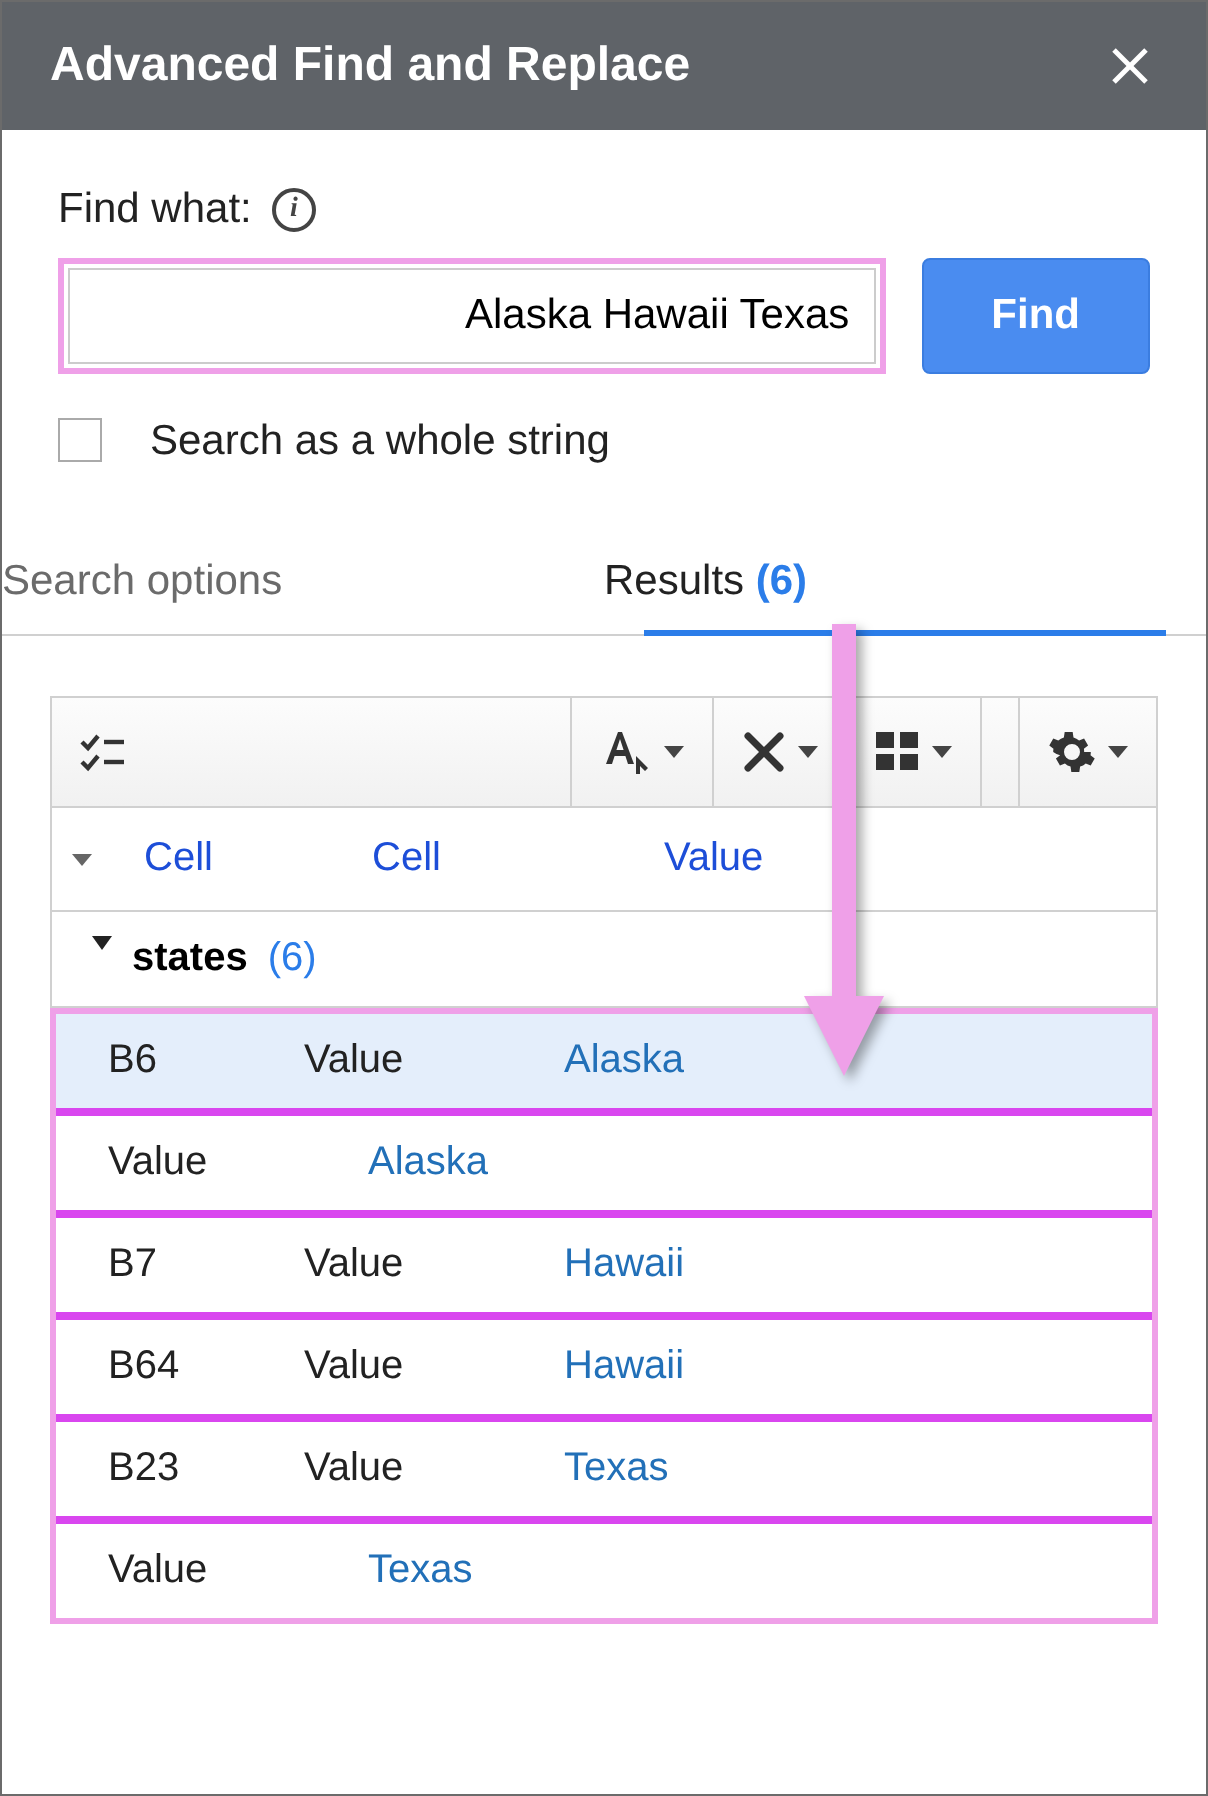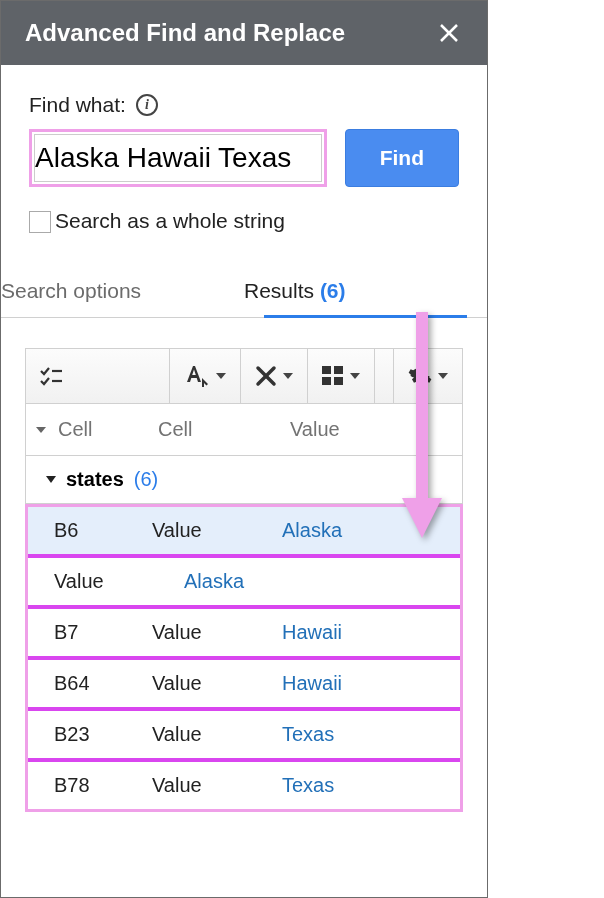--- a/index.html
+++ b/index.html
@@ -4,21 +4,21 @@
   <style>
     * { box-sizing: border-box; margin: 0; padding: 0; }
     body {
       font-family: Arial, Helvetica, sans-serif;
       background: #fff;
       width: 604px;
       height: 898px;
       overflow: hidden;
     }
     .window {
-      width: 488px;
+      width: 604px;
       height: 898px;
       border: 1px solid #6b6b6b;
       display: flex;
       flex-direction: column;
       background: #fff;
     }
     .titlebar {
       background: #5f6368;
       color: #fff;
       display: flex;
@@ -76,38 +76,39 @@
     }
     .find-input-wrap {
       flex: 1;
       border: 3px solid #efa0e8;
       padding: 2px;
     }
     .find-input {
       width: 100%;
       height: 48px;
       border: 1px solid #ccc;
-      padding: 0 0;
-      font-size: 28px;
+      padding: 0 12px;
+      font-size: 21px;
       outline: none;
+      text-align: right;
     }
     .find-btn {
       background: #4a8cf0;
       color: #fff;
       border: 1px solid #3b7de0;
       border-radius: 4px;
       font-size: 21px;
       font-weight: 700;
       padding: 16px 34px;
       cursor: pointer;
     }
     .checkbox-row {
       display: flex;
-      align-items: flex-end;
-      gap: 4px;
+      align-items: flex-start;
+      gap: 24px;
       margin-bottom: 34px;
     }
     .checkbox {
       width: 22px;
       height: 22px;
       border: 1px solid #aaa;
       background: #fff;
       cursor: pointer;
     }
     .checkbox-label {
@@ -174,31 +175,30 @@
       border-right: 5px solid transparent;
       border-top: 6px solid #444;
     }
     .spacer { flex: 1; }
     .headers {
       display: flex;
       align-items: center;
       padding: 14px 16px 14px 10px;
       border-left: 1px solid #d0d0d0;
       border-right: 1px solid #d0d0d0;
-      color: #737373;
+      color: #1d4ed8;
       font-size: 20px;
-      gap: 2px;
+      gap: 16px;
     }
     .headers .caret-down { border-top-color: #666; margin-right: 10px; }
     .col-cell { width: 98px; }
     .col-type { width: 130px; }
     .col-value { flex: 1; }
     .group-row {
       display: flex;
-      align-items: center;
       padding: 12px 16px 12px 20px;
       border: 1px solid #d0d0d0;
       border-top: 1px solid #d0d0d0;
       font-size: 20px;
       gap: 10px;
     }
     .group-caret {
       width: 0; height: 0;
       border-left: 5px solid transparent;
       border-right: 5px solid transparent;
@@ -370,21 +370,20 @@
           <div class="col-cell">B64</div>
           <div class="col-type">Value</div>
           <div class="col-value">Hawaii</div>
         </div>
         <div class="row">
           <div class="col-cell">B23</div>
           <div class="col-type">Value</div>
           <div class="col-value">Texas</div>
         </div>
         <div class="row">
-          <div class="col-cell">B78</div>
           <div class="col-type">Value</div>
           <div class="col-value">Texas</div>
         </div>
       </div>
 
     </div>
   </div>
 </div>
 
 </body></html>

